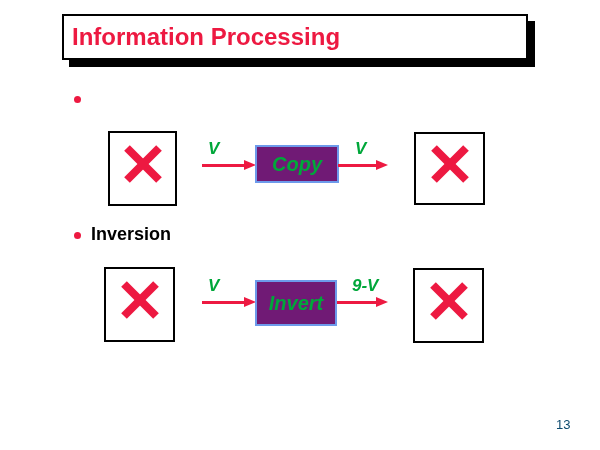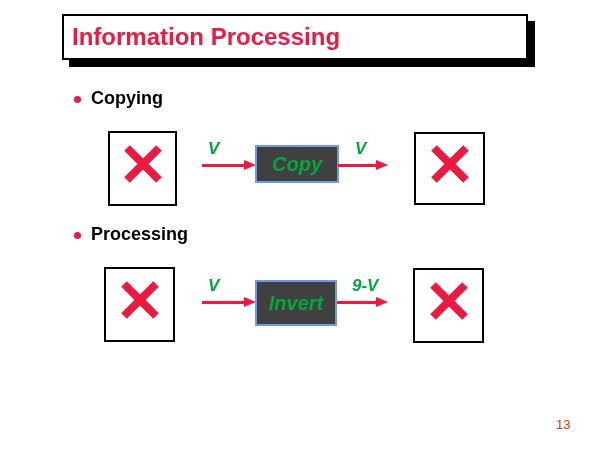--- a/index.html
+++ b/index.html
@@ -55,21 +55,21 @@
   .xbox-r1-left{left:108px;top:131px;width:69px;height:75px;}
   .xbox-r1-right{left:414px;top:132px;width:71px;height:73px;}
   .xbox-r2-left{left:104px;top:267px;width:71px;height:75px;}
   .xbox-r2-right{left:413px;top:268px;width:71px;height:75px;}
 
   
   .process-box{
     position:absolute;
     box-sizing:border-box;
     border:2px solid #6D9AEB;
-    background:#404040;
+    background:#701a75;
     display:flex;align-items:center;justify-content:center;
   }
   .process-copy{left:255px;top:145px;width:84px;height:38px;}
   .process-invert{left:255px;top:280px;width:82px;height:46px;}
   .process-label{
     font-size:20px;font-weight:bold;font-style:italic;
     color:#00A73A;white-space:nowrap;
   }
 
   
@@ -96,35 +96,34 @@
   .arrow-r1-out{left:338px;top:159px;}
   .arrow-r2-in{left:202px;top:296px;}
   .arrow-r2-out{left:337px;top:296px;}
   .arrow-r1-in .arrow-line,.arrow-r2-in .arrow-line{width:42px;}
   .arrow-r1-out .arrow-line{width:38px;}
   .arrow-r2-out .arrow-line{width:39px;}
 
   
   .page-number{
     position:absolute;left:556px;top:417px;
-    font-size:13px;color:#c2410c;
+    font-size:13px;color:#0c4a6e;
   }
 </style>
 </head>
 <body>
 
 <div class="slide">
 
   <div class="title-box">
     <h1 class="title-text">Information Processing</h1>
   </div>
 
   <div class="bullet-row bullet-copying">
     <span class="bullet-dot"></span>
-    <span class="bullet-label">Copying</span>
   </div>
 
   <div class="xbox xbox-r1-left">
     <svg width="40" height="38" viewBox="0 0 40 38">
       <line x1="4" y1="3" x2="36" y2="35" stroke="#ED1941" stroke-width="8"></line>
       <line x1="36" y1="3" x2="4" y2="35" stroke="#ED1941" stroke-width="8"></line>
     </svg>
   </div>
 
   <span class="flow-label lbl-r1-in">V</span>
@@ -147,21 +146,21 @@
 
   <div class="xbox xbox-r1-right">
     <svg width="40" height="38" viewBox="0 0 40 38">
       <line x1="4" y1="3" x2="36" y2="35" stroke="#ED1941" stroke-width="8"></line>
       <line x1="36" y1="3" x2="4" y2="35" stroke="#ED1941" stroke-width="8"></line>
     </svg>
   </div>
 
   <div class="bullet-row bullet-inversion">
     <span class="bullet-dot"></span>
-    <span class="bullet-label">Processing</span>
+    <span class="bullet-label">Inversion</span>
   </div>
 
   <div class="xbox xbox-r2-left">
     <svg width="40" height="38" viewBox="0 0 40 38">
       <line x1="4" y1="3" x2="36" y2="35" stroke="#ED1941" stroke-width="8"></line>
       <line x1="36" y1="3" x2="4" y2="35" stroke="#ED1941" stroke-width="8"></line>
     </svg>
   </div>
 
   <span class="flow-label lbl-r2-in">V</span>

